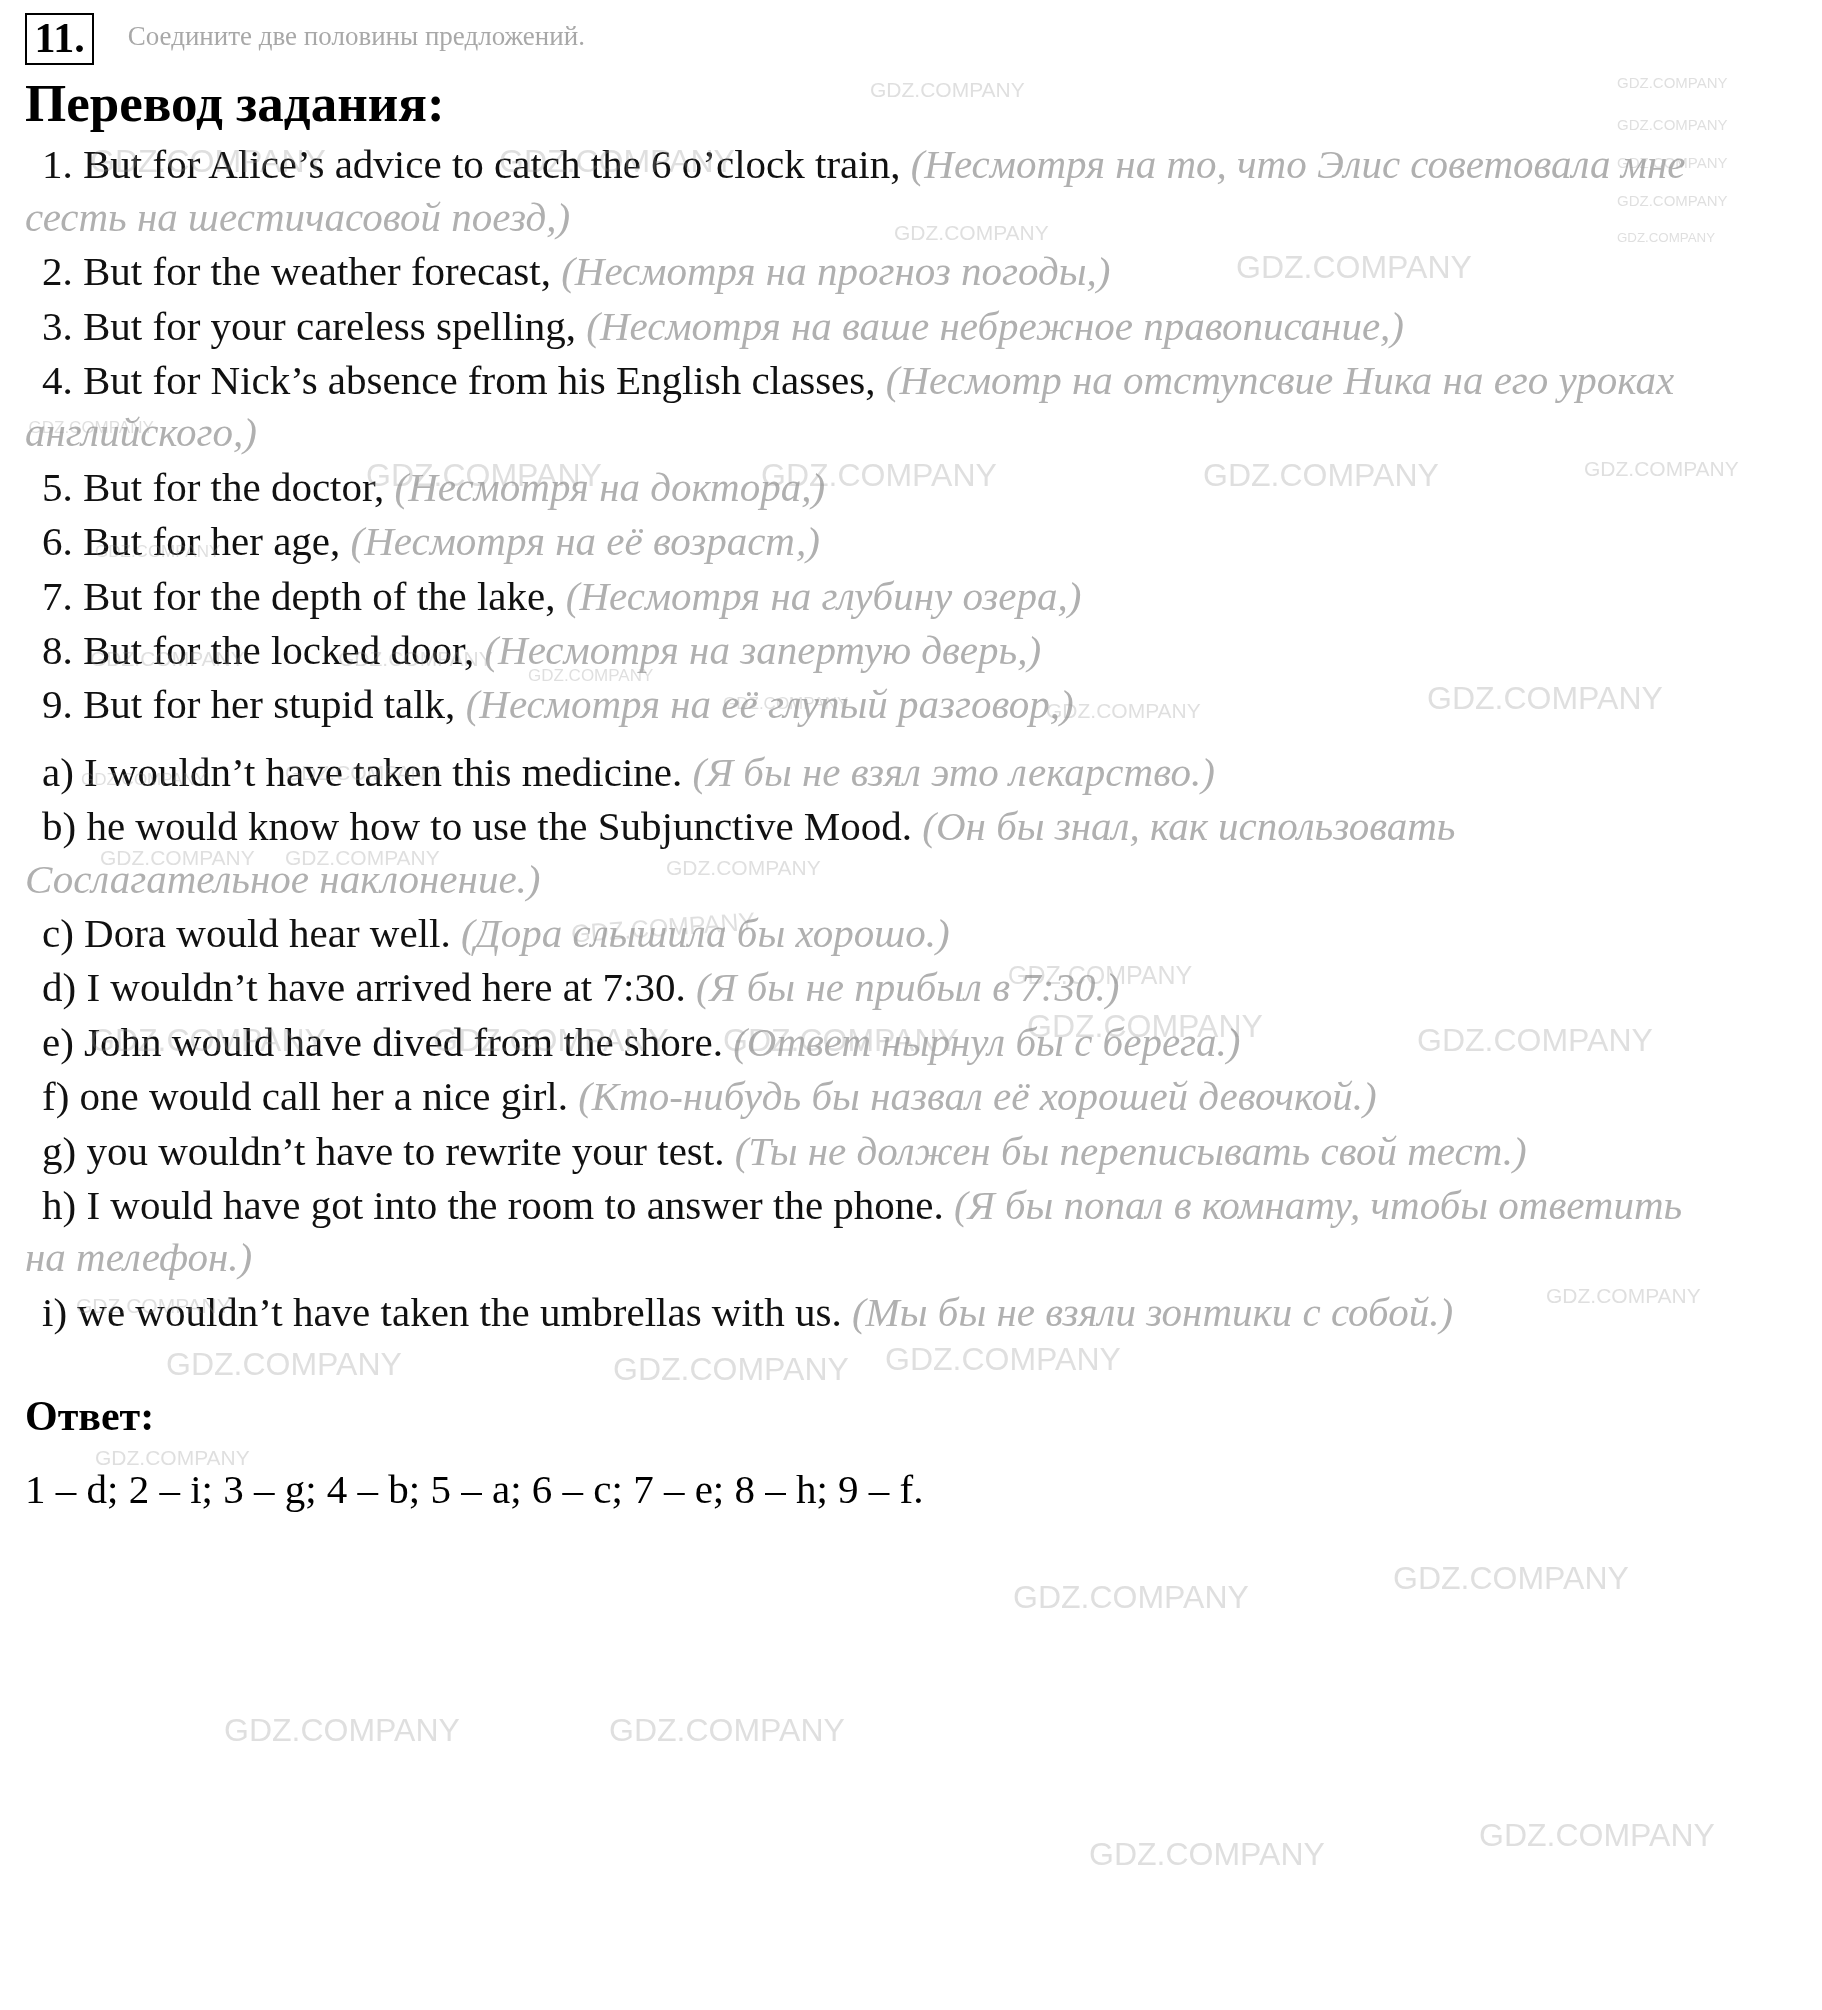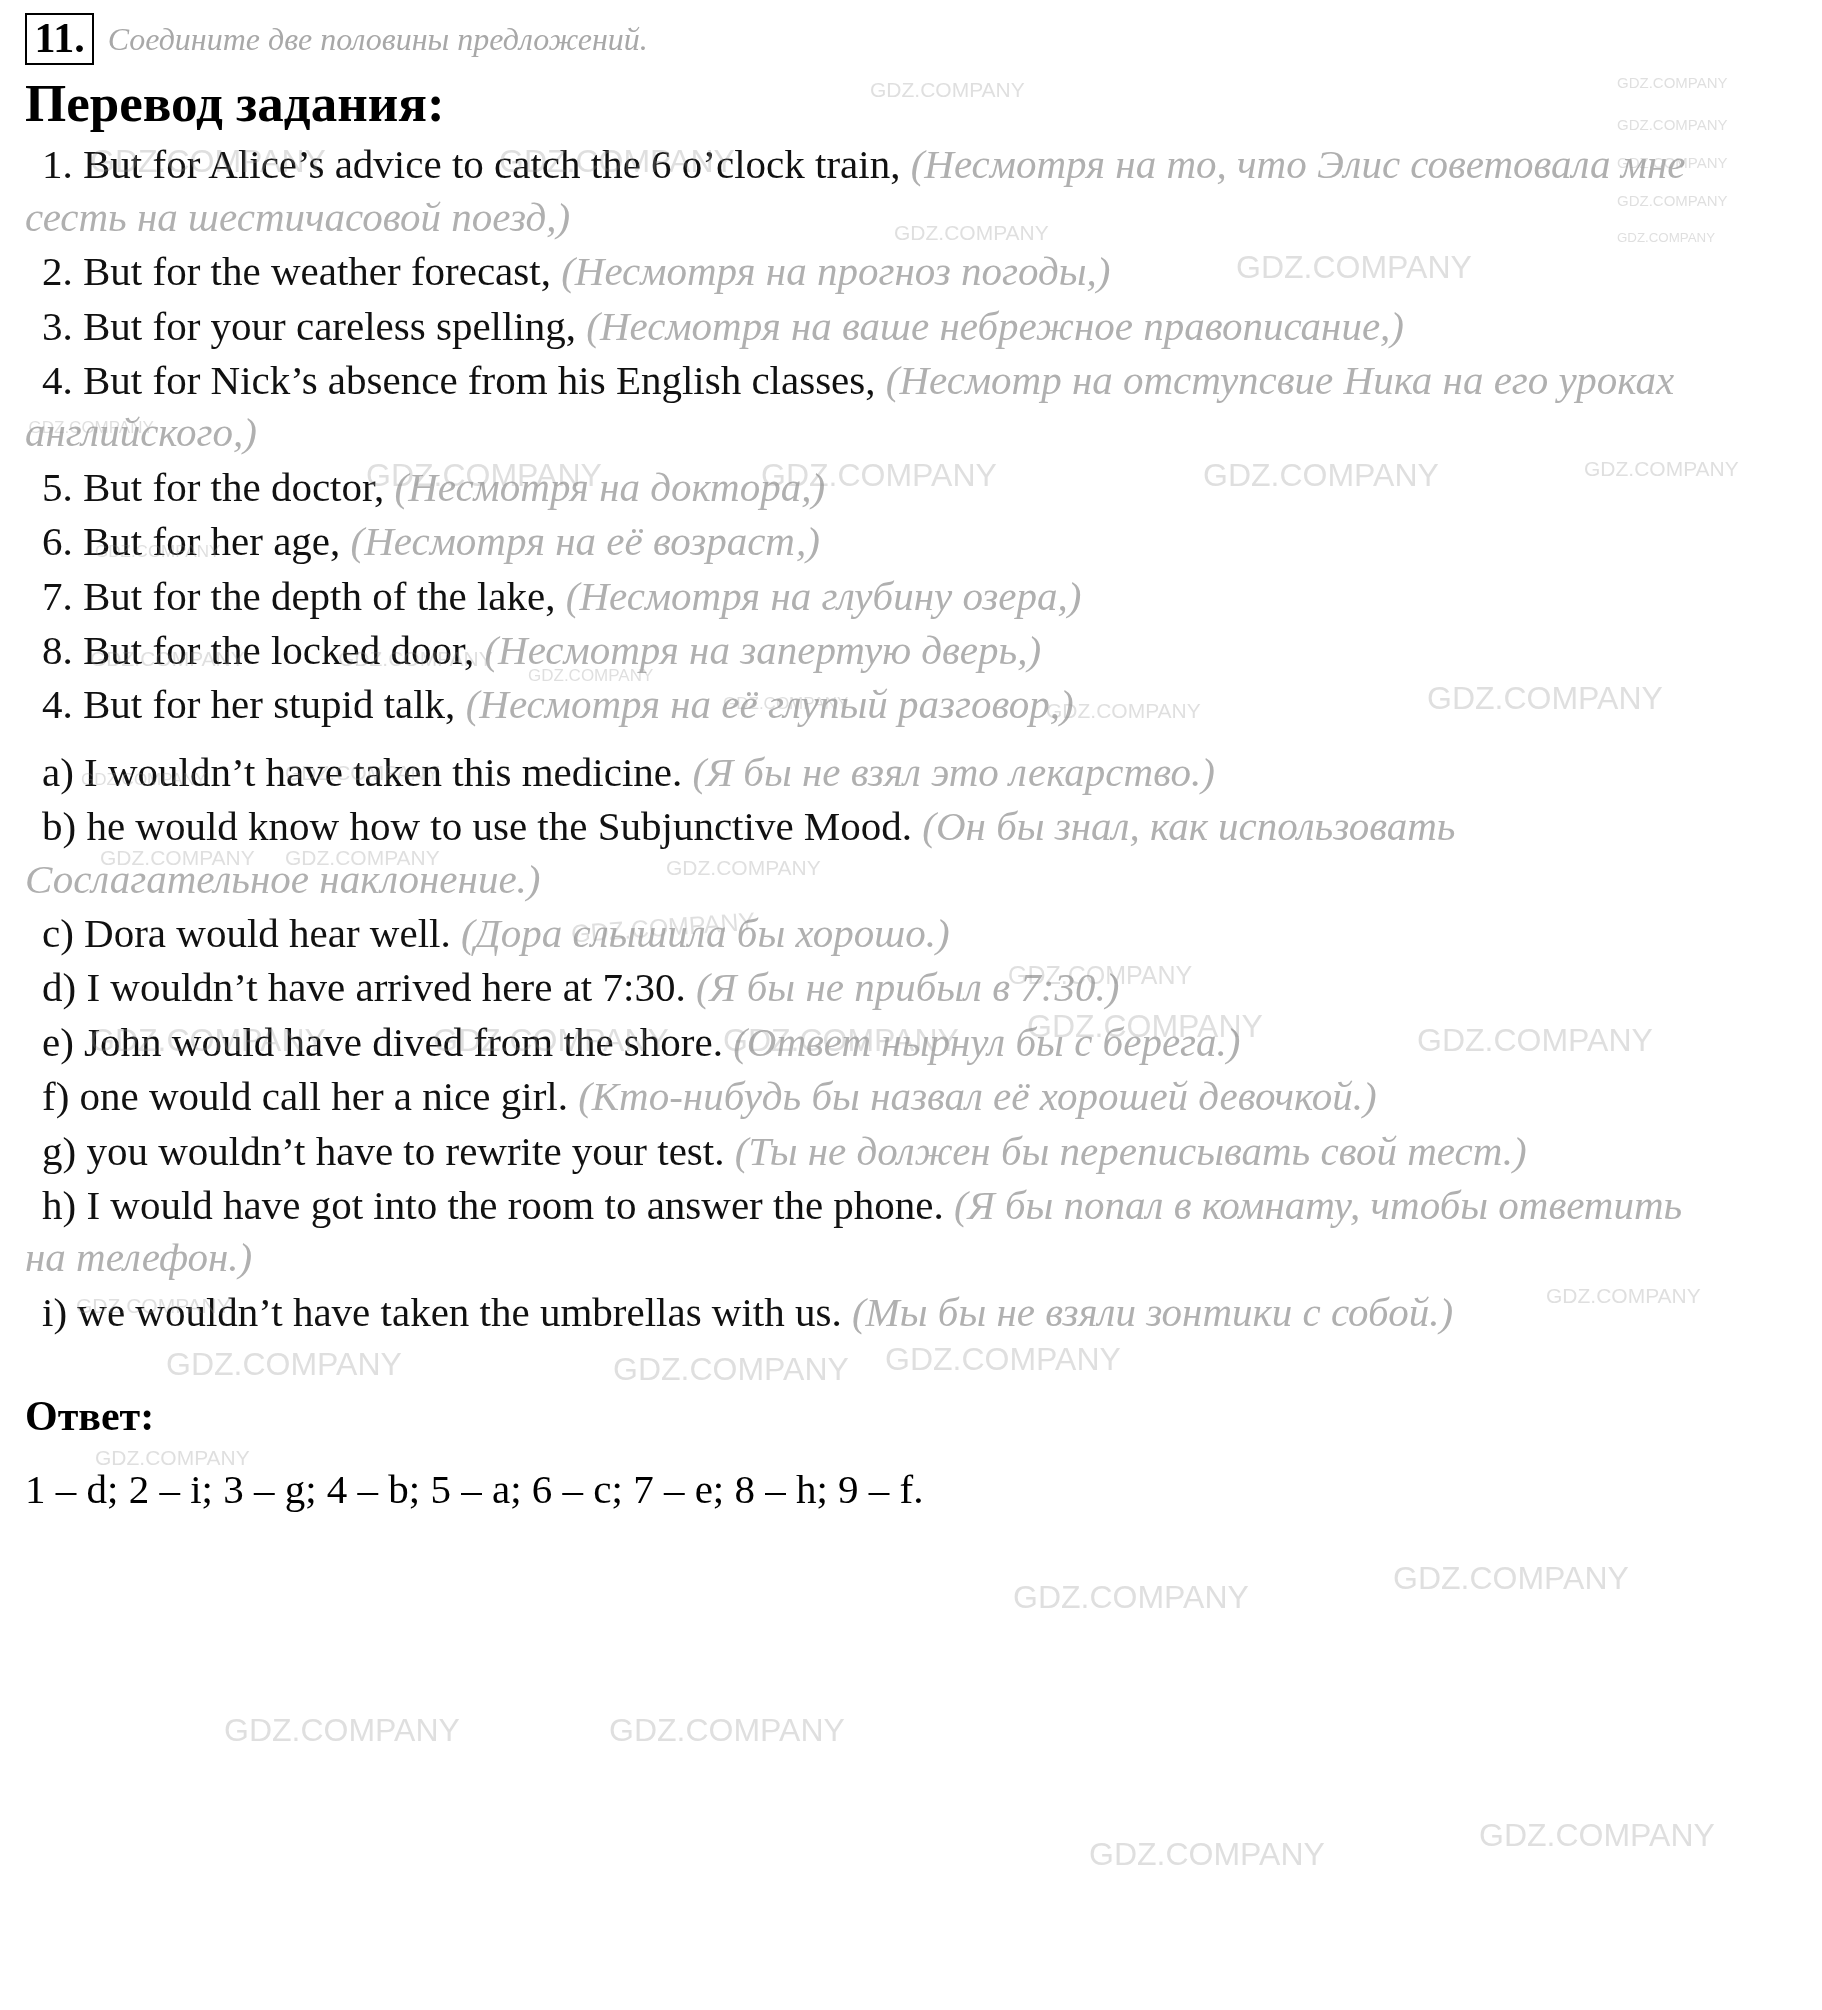--- a/index.html
+++ b/index.html
@@ -32,25 +32,25 @@
   }
   .task-number {
     font-weight: bold;
     font-size: 42px;
     line-height: 1;
     border: 2.9px solid #000;
     padding: 1.9px 7.6px 3.8px 7.6px;
     display: inline-block;
   }
   .task-prompt {
-    font-style: italic;
-    font-size: 32px;
+    font-size: 27px;
     color: #a8a8a8;
     line-height: 1.15;
     padding-top: 7.6px;
+    margin-left: 20px;
   }
 
   .section-title {
     font-weight: bold;
     font-size: 53px;
     margin: 9.5px 0 5.7px 0;
     line-height: 1.1;
   }
 
   
@@ -102,21 +102,21 @@
 
   <div>
     <p class="line"><span class="en">1. But for Alice’s advice to catch the 6 o’clock train,</span> <span class="ru">(Несмотря на то, что Элис советовала мне сесть на шестичасовой поезд,)</span></p>
     <p class="line"><span class="en">2. But for the weather forecast,</span> <span class="ru">(Несмотря на прогноз погоды,)</span></p>
     <p class="line"><span class="en">3. But for your careless spelling,</span> <span class="ru">(Несмотря на ваше небрежное правописание,)</span></p>
     <p class="line"><span class="en">4. But for Nick’s absence from his English classes,</span> <span class="ru">(Несмотр на отступсвие Ника на его уроках английского,)</span></p>
     <p class="line"><span class="en">5. But for the doctor,</span> <span class="ru">(Несмотря на доктора,)</span></p>
     <p class="line"><span class="en">6. But for her age,</span> <span class="ru">(Несмотря на её возраст,)</span></p>
     <p class="line"><span class="en">7. But for the depth of the lake,</span> <span class="ru">(Несмотря на глубину озера,)</span></p>
     <p class="line"><span class="en">8. But for the locked door,</span> <span class="ru">(Несмотря на запертую дверь,)</span></p>
-    <p class="line"><span class="en">4. But for her stupid talk,</span> <span class="ru">(Несмотря на её глупый разговор,)</span></p>
+    <p class="line"><span class="en">9. But for her stupid talk,</span> <span class="ru">(Несмотря на её глупый разговор,)</span></p>
   </div>
 
   <div class="block-gap"></div>
 
   <div>
     <p class="line"><span class="en">a) I wouldn’t have taken this medicine.</span> <span class="ru">(Я бы не взял это лекарство.)</span></p>
     <p class="line"><span class="en">b) he would know how to use the Subjunctive Mood.</span> <span class="ru">(Он бы знал, как использовать Сослагательное наклонение.)</span></p>
     <p class="line"><span class="en">c) Dora would hear well.</span> <span class="ru">(Дора слышила бы хорошо.)</span></p>
     <p class="line"><span class="en">d) I wouldn’t have arrived here at 7:30.</span> <span class="ru">(Я бы не прибыл в 7:30.)</span></p>
     <p class="line"><span class="en">e) John would have dived from the shore.</span> <span class="ru">(Ответ нырнул бы с берега.)</span></p>

